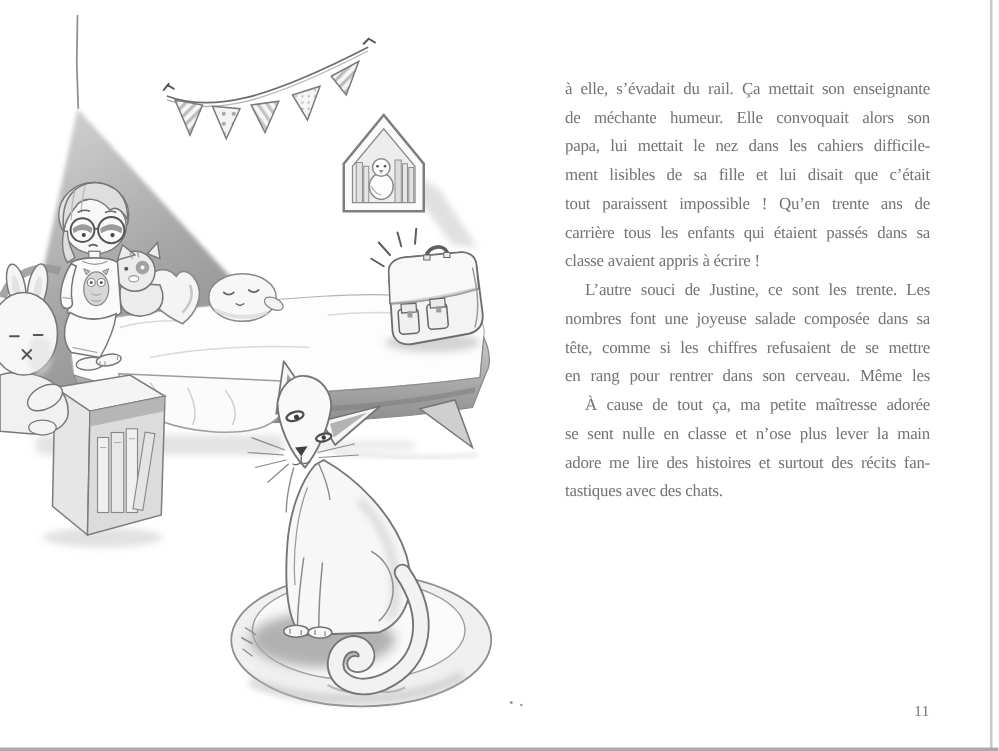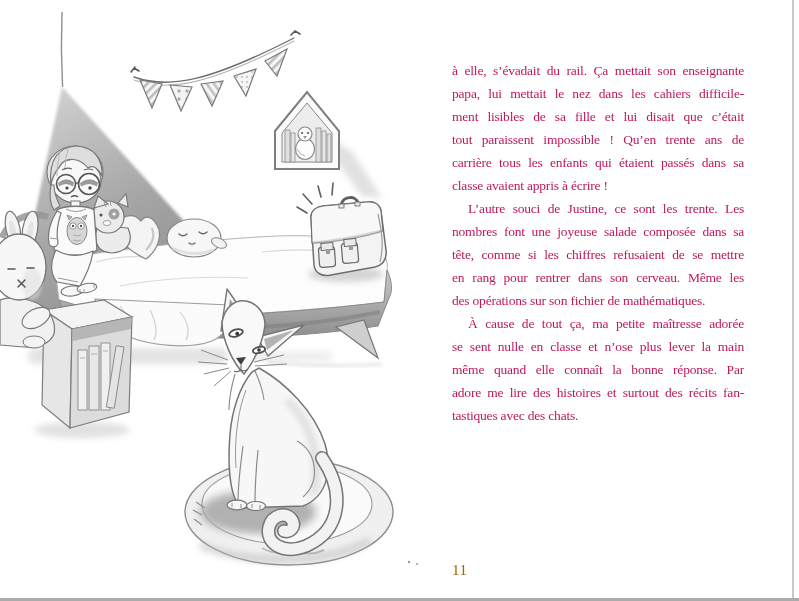--- a/index.html
+++ b/index.html
@@ -5,29 +5,29 @@
   html,body{margin:0;padding:0;background:#ffffff;}
   .page{
     position:relative;width:799px;height:601px;background:#ffffff;
     overflow:hidden;font-family:"Liberation Serif","DejaVu Serif",serif;
   }
   .edge-right{position:absolute;top:0;left:792px;width:2px;height:601px;background:#c9c9c9;}
   .edge-bottom{position:absolute;top:598px;left:0;width:799px;height:3px;background:#ababab;}
   .illustration{position:absolute;top:0;left:0;width:430px;height:601px;}
   .text-column{
     position:absolute;left:452px;top:59px;width:292px;
-    font-size:13.5px;line-height:23px;color:#be185d;letter-spacing:-0.2px;
+    font-size:13.5px;line-height:23px;color:#737373;letter-spacing:-0.2px;
   }
   .para{margin:0;}
   .line{text-align:justify;text-align-last:justify;height:23px;overflow:hidden;white-space:normal;}
   .line.last{text-align-last:left;}
   .para.indent .line:first-child{text-indent:16px;}
   .page-number{
-    position:absolute;left:452px;top:562px;width:292px;text-align:left;
-    font-size:15px;color:#a16207;letter-spacing:0.5px;
+    position:absolute;left:452px;top:562px;width:292px;text-align:right;
+    font-size:12px;color:#737373;letter-spacing:0.5px;
   }
 </style>
 </head>
 <body>
 
 <div class="page">
 
   <svg class="illustration" viewBox="0 0 430 601" xmlns="http://www.w3.org/2000/svg">
     <defs>
       <filter id="soft" x="-60%" y="-60%" width="220%" height="220%">
@@ -299,37 +299,36 @@
       </g>
     </g>
 
     <circle cx="409" cy="562" r="1.2" fill="#9a9a9a"></circle>
     <circle cx="417" cy="564" r="1" fill="#9a9a9a"></circle>
   </svg>
 
   <div class="text-column">
       <div class="para">
         <div class="line">à elle, s’évadait du rail. Ça mettait son enseignante</div>
+        <div class="line">de méchante humeur. Elle convoquait alors son</div>
         <div class="line">papa, lui mettait le nez dans les cahiers difficile-</div>
         <div class="line">ment lisibles de sa fille et lui disait que c’était</div>
         <div class="line">tout paraissent impossible ! Qu’en trente ans de</div>
         <div class="line">carrière tous les enfants qui étaient passés dans sa</div>
         <div class="line last">classe avaient appris à écrire !</div>
       </div>
       <div class="para indent">
         <div class="line">L’autre souci de Justine, ce sont les trente. Les</div>
         <div class="line">nombres font une joyeuse salade composée dans sa</div>
         <div class="line">tête, comme si les chiffres refusaient de se mettre</div>
         <div class="line">en rang pour rentrer dans son cerveau. Même les</div>
-        <div class="line last">des opérations sur son fichier de mathématiques.</div>
       </div>
       <div class="para indent">
         <div class="line">À cause de tout ça, ma petite maîtresse adorée</div>
         <div class="line">se sent nulle en classe et n’ose plus lever la main</div>
-        <div class="line">même quand elle connaît la bonne réponse. Par</div>
         <div class="line">adore me lire des histoires et surtout des récits fan-</div>
         <div class="line last">tastiques avec des chats.</div>
       </div>
     </div>
 
   <div class="page-number">11</div>
 
   <div class="edge-right"></div>
   <div class="edge-bottom"></div>
 </div>

